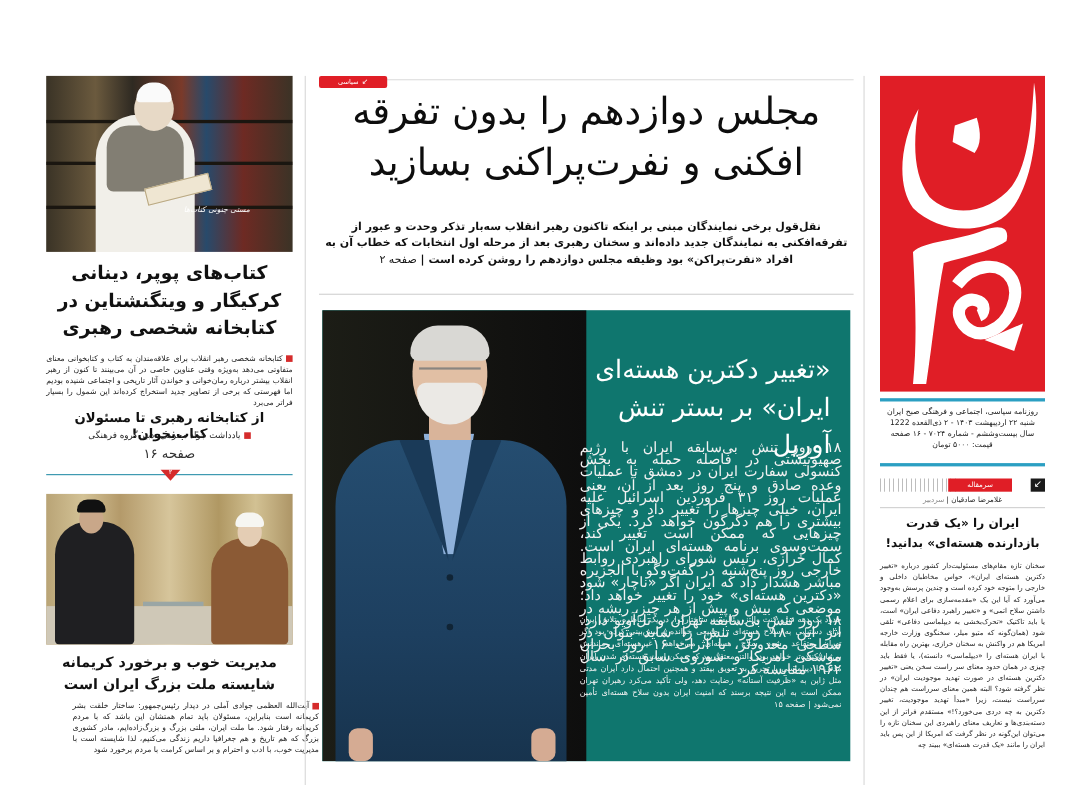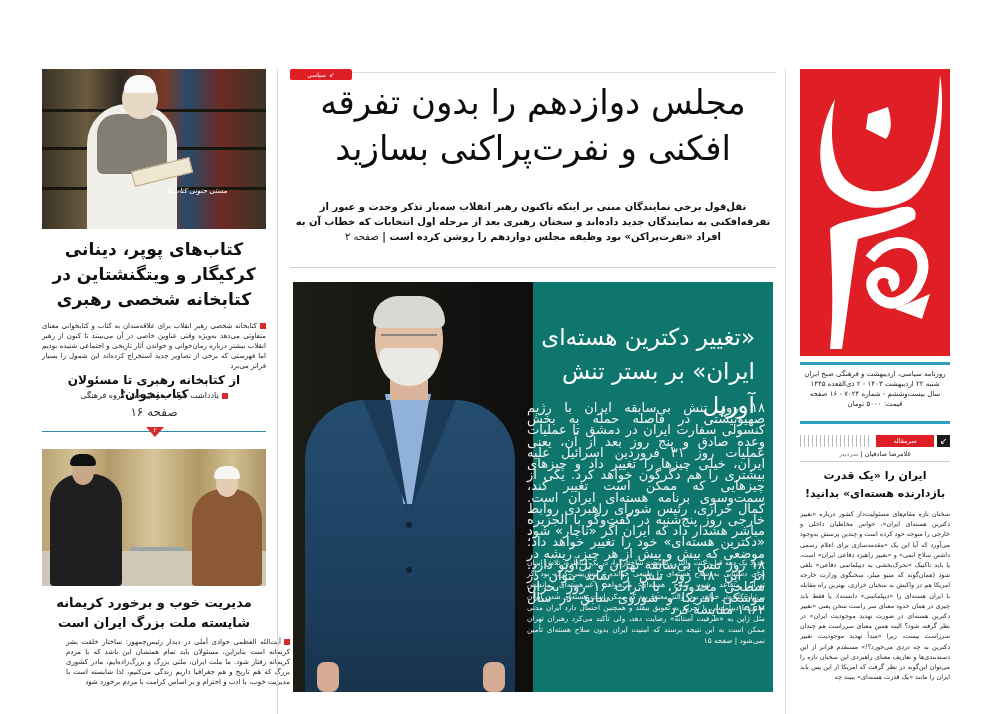--- a/index.html
+++ b/index.html
@@ -88,21 +88,21 @@
   
   .col-right { position: absolute; left: 800px; top: 69px; width: 150px; height: 645px; }
   .masthead { position: absolute; top: 0; left: 0; width: 150px; height: 287px; background: #e01e26; overflow: hidden; }
   .masthead svg { position: absolute; left: 0; top: 0; }
   .mast-rule { position: absolute; top: 293px; left: 0; width: 150px; height: 3px; background: #2b9fc2; }
   .mast-info { position: absolute; top: 300px; left: 0; width: 150px; text-align: center; font-size: 7px; line-height: 10px; color: #222; }
   .mast-rule2 { position: absolute; top: 352px; left: 0; width: 150px; height: 3px; background: #2b9fc2; }
 
   .editorial-head { position: absolute; top: 366px; left: 0; width: 150px; height: 12px; }
   .editorial-ticks { position: absolute; left: 0; top: 0; width: 72px; height: 12px; background: repeating-linear-gradient(90deg, #bdbdbd 0 1px, transparent 1px 4px); }
-  .editorial-tag { position: absolute; left: 76px; top: 0; width: 58px; height: 12px; background: #e01e26; color: #fff; font-size: 6.5px; line-height: 12px; text-align: center; }
+  .editorial-tag { position: absolute; left: 62px; top: 0; width: 58px; height: 12px; background: #e01e26; color: #fff; font-size: 6.5px; line-height: 12px; text-align: center; }
   .editorial-icon { position: absolute; left: 137px; top: 0; width: 13px; height: 12px; background: #1a1a1a; color: #fff; font-size: 9px; line-height: 12px; text-align: center; }
   .editorial-byline { position: absolute; top: 381px; left: 0; width: 150px; text-align: center; font-size: 6.5px; color: #222; }
   .editorial-byline .role { color: #888; }
   .editorial-line { position: absolute; top: 392px; left: 0; width: 150px; height: 1px; background: #cfcfcf; }
   .editorial-title { position: absolute; top: 398px; left: 0; width: 150px; text-align: center; font-size: 11px; line-height: 18px; font-weight: bold; color: #111; }
   .editorial-body { position: absolute; top: 440px; left: 0; width: 150px; text-align: justify; font-size: 6.4px; line-height: 10.2px; color: #222; }
 </style>
 </head>
 <body>
 
@@ -196,22 +196,22 @@
       <svg width="150" height="287" viewBox="0 0 150 287">
         <path d="M140 6 C146 40 140 110 110 130 C85 145 50 140 30 120 C15 100 18 60 35 30 C30 60 30 90 45 110 C65 130 100 125 120 100 C135 80 138 40 140 6 Z" fill="#ffffff"></path>
         <path d="M68 45 L88 38 C92 52 92 62 86 70 L66 60 Z" fill="#ffffff"></path>
         <path d="M30 160 C40 150 70 150 95 140 C110 135 118 138 115 150 C100 160 75 165 58 170 C52 200 48 240 42 280 L30 280 C34 240 32 200 30 160 Z" fill="#ffffff"></path>
         <path d="M70 190 C85 170 110 168 120 185 C128 200 118 225 100 232 C88 238 75 230 72 218 C70 208 80 200 90 205 C96 208 95 216 90 218" fill="none" stroke="#ffffff" stroke-width="11"></path>
         <path d="M95 240 L130 225 L122 250 Z" fill="#ffffff"></path>
       </svg>
     </div>
     <div class="mast-rule"></div>
     <div class="mast-info">
-      <div>روزنامه سیاسی، اردیبهشت و فرهنگی صبح ایران</div>
-      <div>شنبه ۲۲ اردیبهشت ۱۴۰۳ - ۲ ذی‌القعده ۱۴۴۵</div>
+      <div>روزنامه سیاسی، اجتماعی و فرهنگی صبح ایران</div>
+      <div>شنبه ۲۲ اردیبهشت ۱۴۰۳ - ۲ ذی‌القعده 1222</div>
       <div>سال بیست‌وششم - شماره ۷۰۲۴ - ۱۶ صفحه</div>
       <div>قیمت: ۵۰۰۰ تومان</div>
     </div>
     <div class="mast-rule2"></div>
 
     <div class="editorial-head">
       <div class="editorial-ticks"></div>
       <div class="editorial-tag">سرمقاله</div>
       <div class="editorial-icon">↙</div>
     </div>

